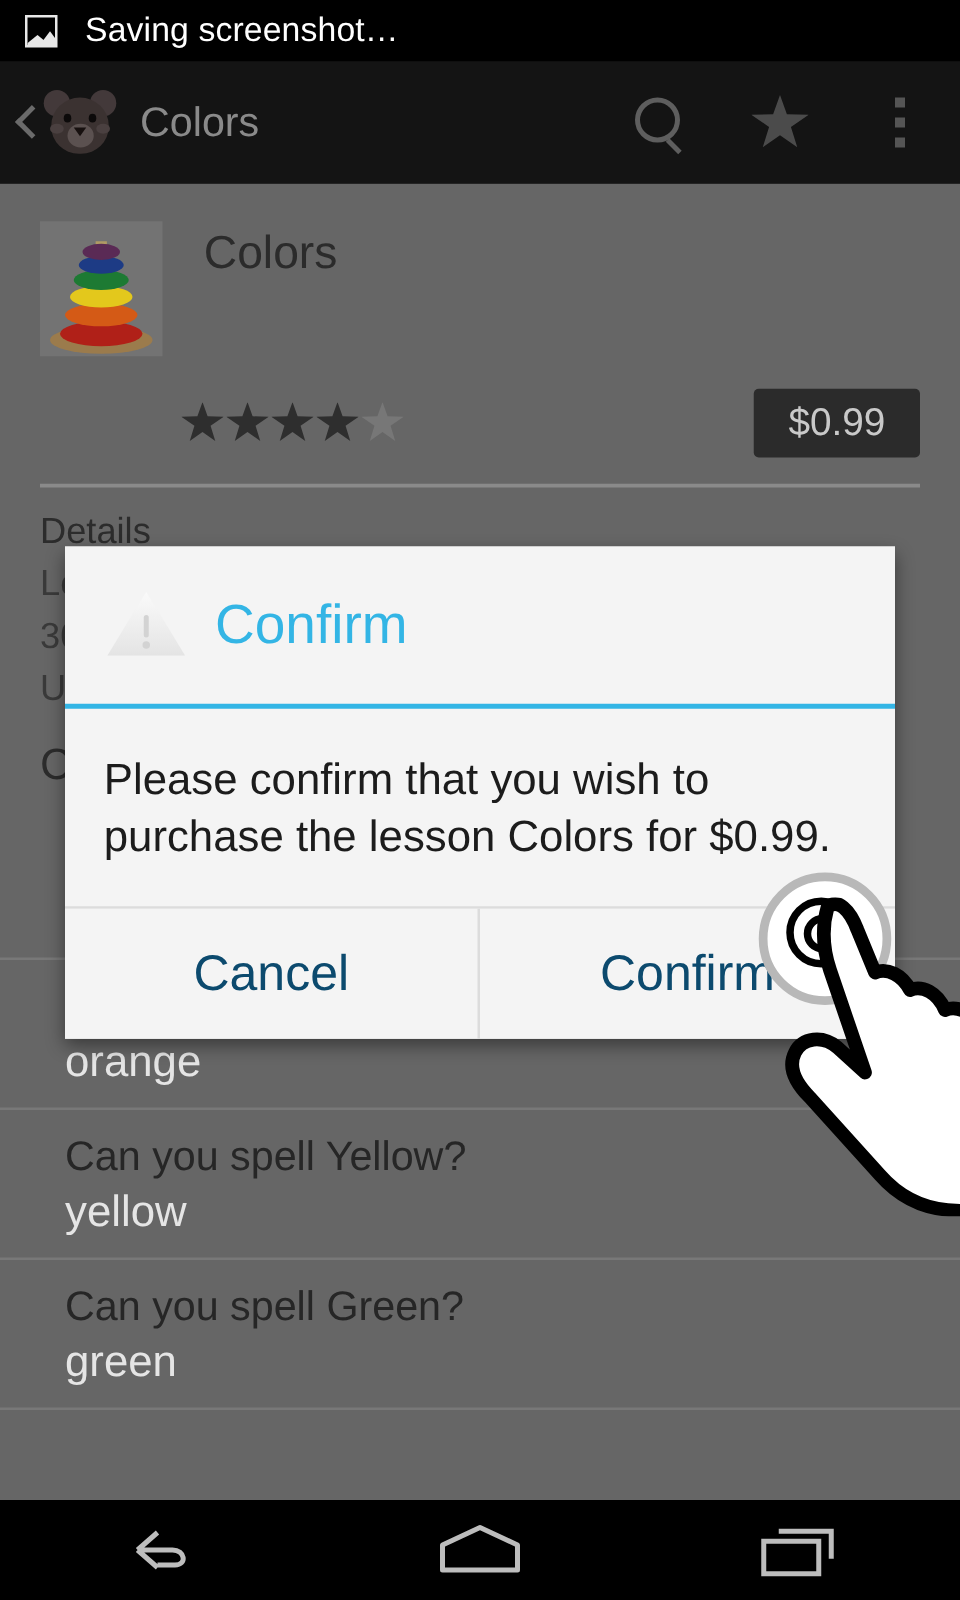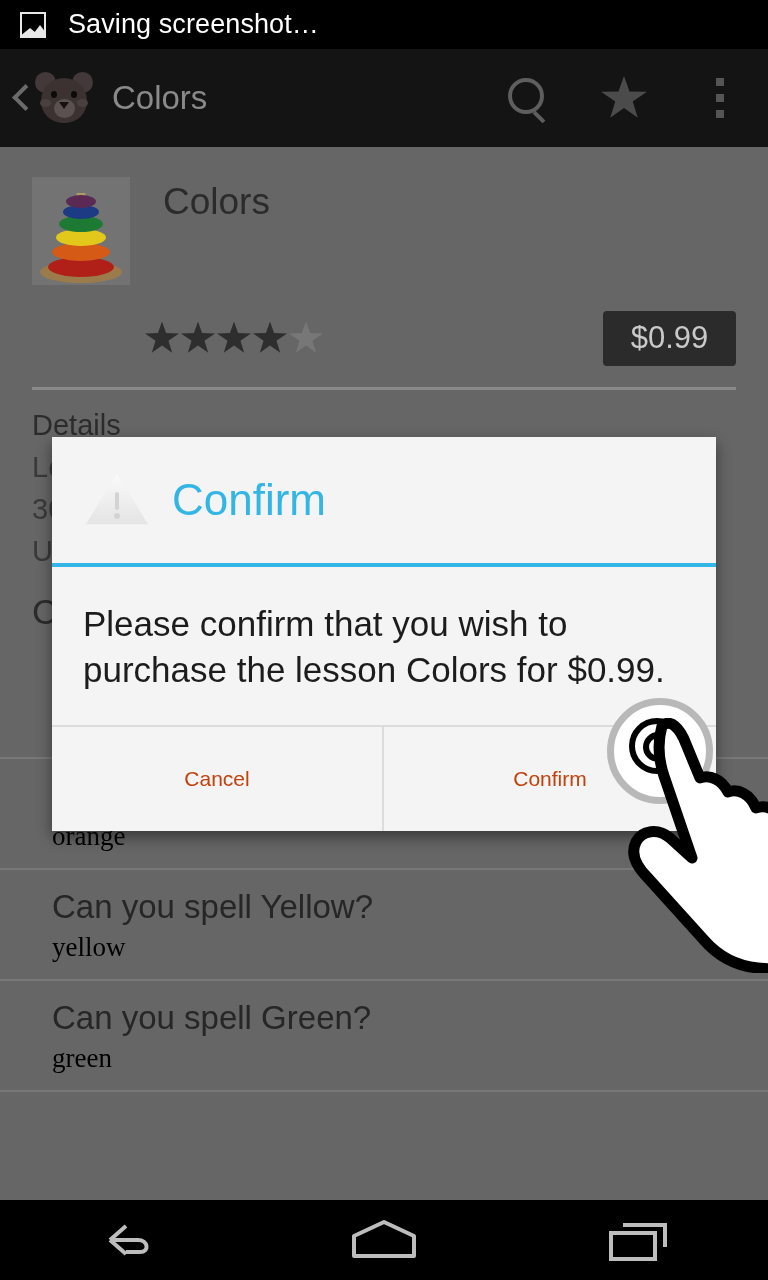--- a/index.html
+++ b/index.html
@@ -299,21 +299,21 @@
     color: #2c2c2c;
     font-size: 35px;
   }
 
   #question-list { padding: 0 0 0 0; margin-top: 16px; }
   .q-item {
     padding: 18px 32px 16px 52px;
     border-bottom: 2px solid #787878;
   }
   .q-title { color: #262626; font-size: 33px; }
-  .q-sub   { color: #000000; font-size: 27px; margin-top: 6px; font-family: Liberation Serif, serif; }
+  .q-sub   { color: #e5e5e5; font-size: 35px; margin-top: 6px; }
 
   
   #scrim {
     position: absolute;
     top: 147px; left: 0;
     width: 768px; height: 1053px;
     background: rgba(0,0,0,0.0);
     pointer-events: none;
   }
 
@@ -378,22 +378,22 @@
   }
   #dialog-buttons {
     display: flex;
     height: 104px;
   }
   .dlg-btn {
     flex: 1 1 50%;
     display: flex;
     align-items: center;
     justify-content: center;
-    color: #c2410c;
-    font-size: 21px;
+    color: #0c4a6e;
+    font-size: 40px;
     background: #f4f4f4;
     cursor: pointer;
   }
   #cancel-button { border-right: 2px solid #dcdcdc; }
 
   
   #tap-indicator {
     position: absolute;
     left: 607px; top: 698px;
     width: 106px; height: 106px;

